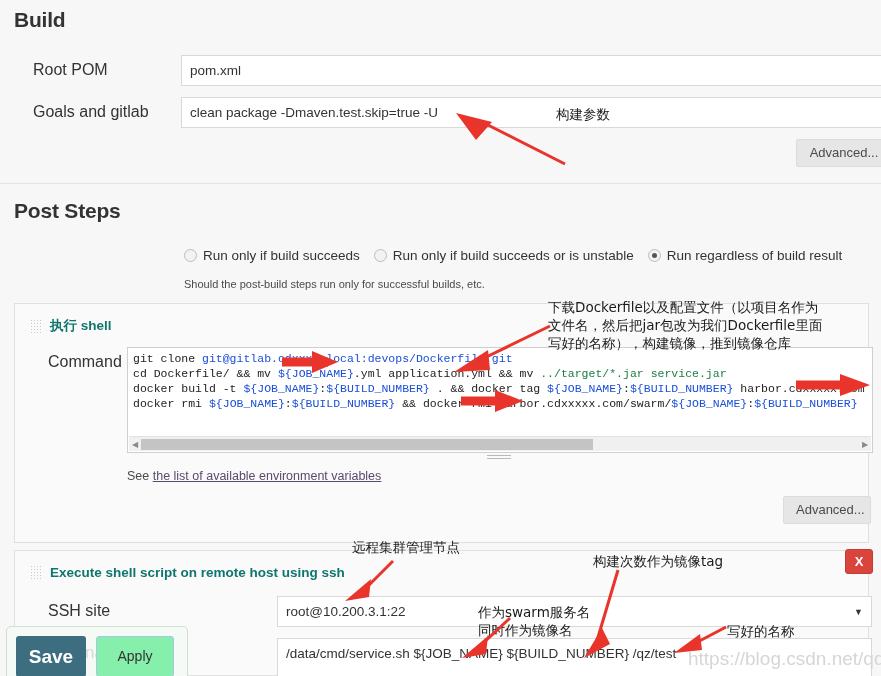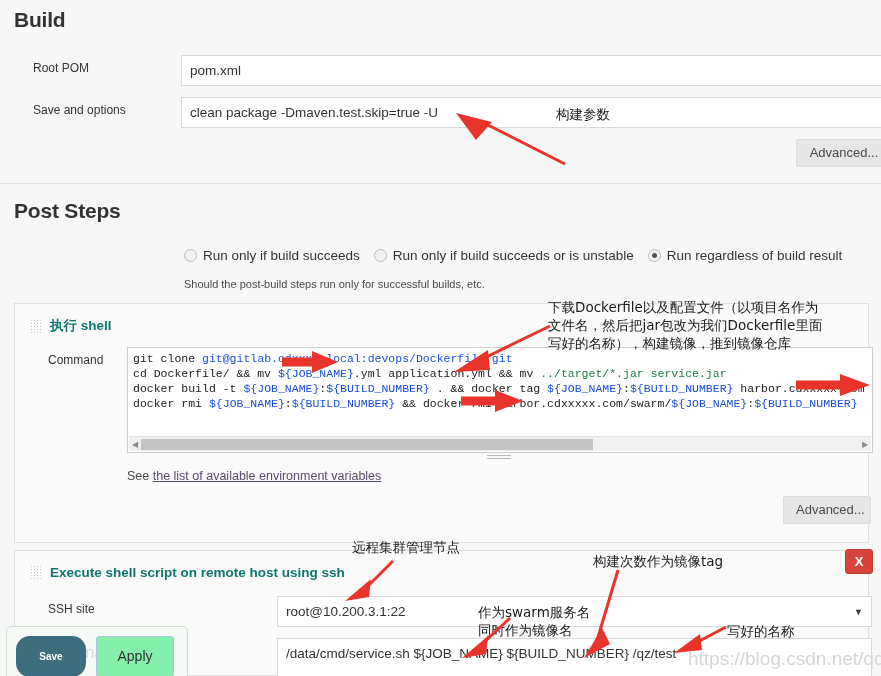--- a/index.html
+++ b/index.html
@@ -17,21 +17,21 @@
   }
 
   
   .sec-title {
     font-size: 21px;
     font-weight: bold;
     color: #333;
     letter-spacing: -0.2px;
   }
   .form-label {
-    font-size: 12px;
+    font-size: 16px;
     color: #333;
     font-weight: normal;
   }
   .text-input {
     box-sizing: border-box;
     border: 1px solid #d9d9d9;
     background: #fff;
     font-size: 13.5px;
     color: #333;
     padding: 0 8px;
@@ -59,23 +59,23 @@
     text-align: center;
     line-height: 26px;
     height: 28px;
     padding: 0 12px;
     cursor: pointer;
   }
   .btn-save {
     box-sizing: border-box;
     background: #3c6e7f;
     border: none;
-    border-radius: 14px;
+    border-radius: 3px;
     color: #ffffff;
-    font-size: 10px;
+    font-size: 19px;
     font-weight: bold;
     text-align: center;
     cursor: pointer;
   }
   .btn-apply {
     box-sizing: border-box;
     background: #86efac;
     border: 1px solid #a8c7e2;
     border-radius: 3px;
     color: #333;
@@ -243,21 +243,21 @@
 </head>
 <body>
 
 <div id="root">
 
   <div class="sec-title" style="position:absolute;left:14px;top:8px;">Build</div>
 
   <div class="form-label" style="position:absolute;left:33px;top:61px;">Root POM</div>
   <div class="text-input" style="position:absolute;left:181px;top:55px;width:704px;">pom.xml</div>
 
-  <div class="form-label" style="position:absolute;left:33px;top:103px;">Save and options</div>
+  <div class="form-label" style="position:absolute;left:33px;top:103px;">Goals and gitlab</div>
   <div class="text-input" style="position:absolute;left:181px;top:97px;width:704px;">clean package -Dmaven.test.skip=true -U</div>
 
   <div class="btn-advanced" style="position:absolute;left:796px;top:139px;width:96px;">Advanced...</div>
 
   <div class="hr-line" style="top:183px;"></div>
 
   <div class="sec-title" style="position:absolute;left:14px;top:199px;">Post Steps</div>
 
   <div class="radio-grp" style="position:absolute;left:184px;top:248px;">
     <span class="radio"></span>

